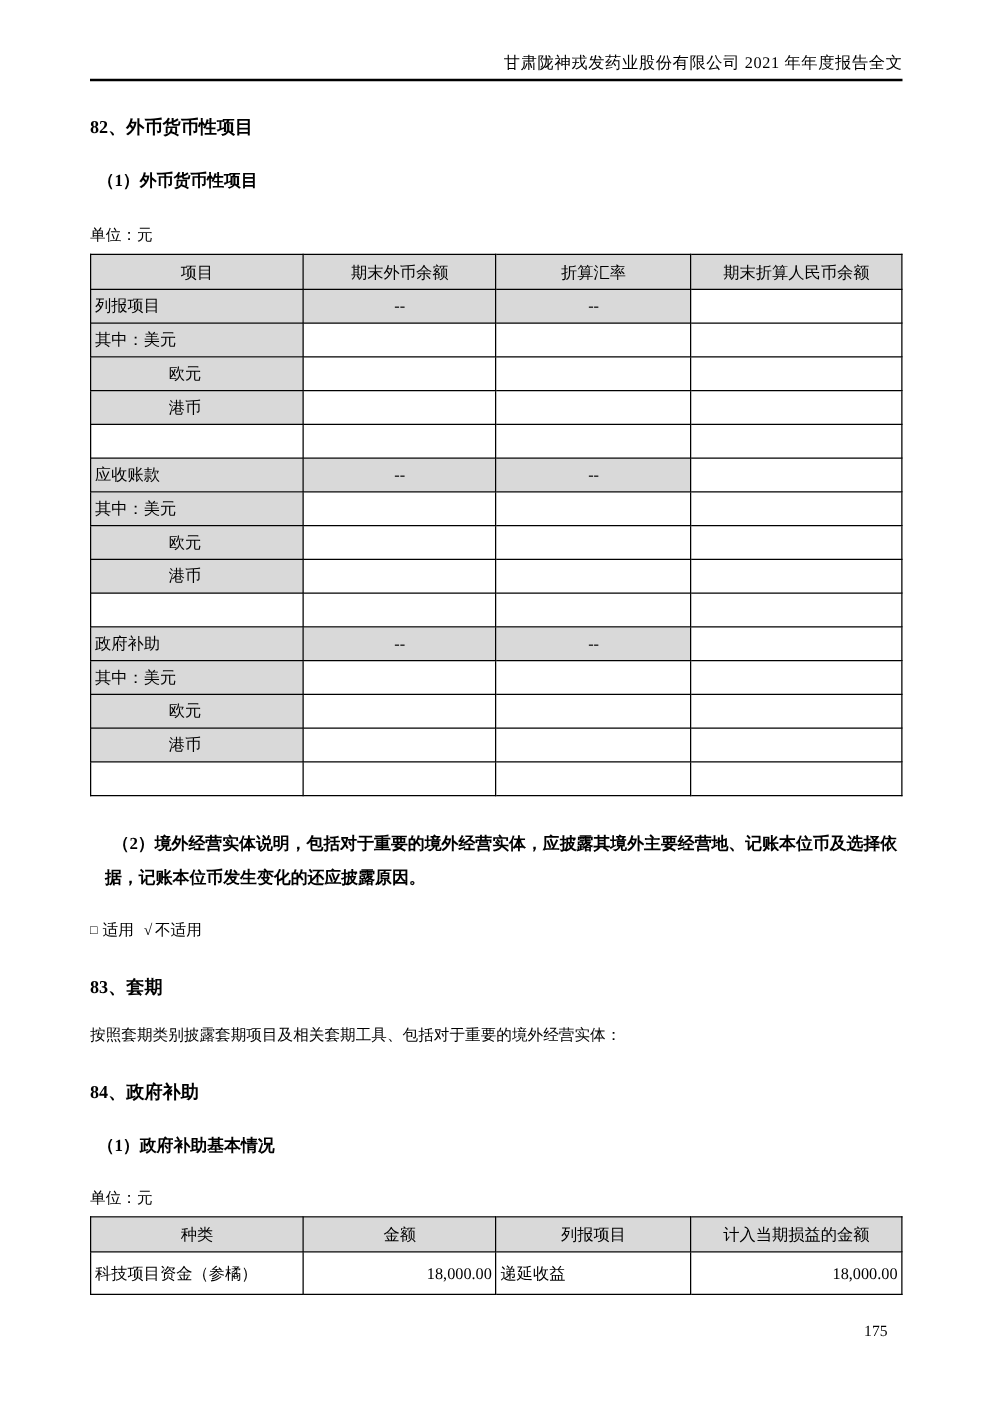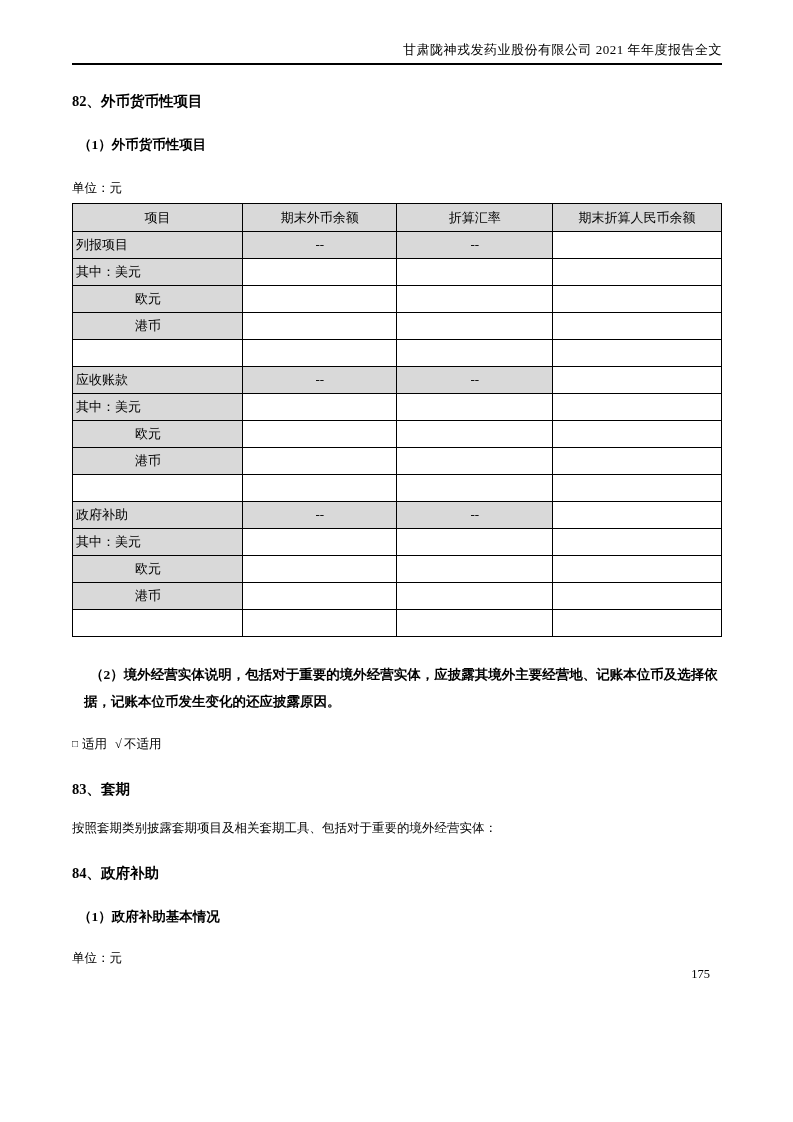--- a/index.html
+++ b/index.html
@@ -23,21 +23,21 @@
   .shaded{background:#d9d9d9;}
   .al-center{text-align:center;}
   .al-right{text-align:right;}
   .indent{padding-left:62px;}
   .note{margin-top:7px;font-size:12.5px;}
   h3.wrap{font-size:13.5px;font-weight:bold;line-height:27px;margin:24px 0 0 12px;padding-left:0;text-indent:6px;}
   .applicable{margin-top:21px;font-size:12.5px;}
   .applicable .box{font-size:10px;position:relative;top:-1px;margin-right:4px;}
   .applicable .chk{margin:0 2px 0 8px;}
   .body-text{margin-top:21px;font-size:12.5px;}
-  .pageno{text-align:right;font-size:12.5px;padding-right:12px;}
+  .pageno{margin-top:22px;text-align:right;font-size:12.5px;padding-right:12px;}
   .sp83{margin-top:31px;}
   .sp84{margin-top:29px;}
   .sub84{margin-top:24px;}
   .unit2{margin-top:24px;}
 </style>
 </head>
 <body>
 
 <div class="page">
   <div class="content">
@@ -169,17 +169,41 @@
     </div>
 
     <h2 class="sec sp83">83、套期</h2>
     <div class="body-text">按照套期类别披露套期项目及相关套期工具、包括对于重要的境外经营实体：</div>
 
     <h2 class="sec sp84">84、政府补助</h2>
     <h3 class="sub sub84">（1）政府补助基本情况</h3>
 
     <div class="unit unit2">单位：元</div>
 
+    <table class="gov-table">
+        <colgroup>
+          <col style="width: 26.2%;">
+          <col style="width: 23.8%;">
+          <col style="width: 24%;">
+          <col style="width: 26%;">
+        </colgroup>
+        <thead>
+          <tr>
+            <th>种类</th>
+            <th>金额</th>
+            <th>列报项目</th>
+            <th>计入当期损益的金额</th>
+          </tr>
+        </thead>
+        <tbody>
+          <tr>
+            <td>科技项目资金（参橘）</td>
+            <td class="al-right">18,000.00</td>
+            <td>递延收益</td>
+            <td class="al-right">18,000.00</td>
+          </tr>
+        </tbody>
+      </table>
 
     <div class="pageno">175</div>
 
   </div>
 </div>
 
 </body></html>

